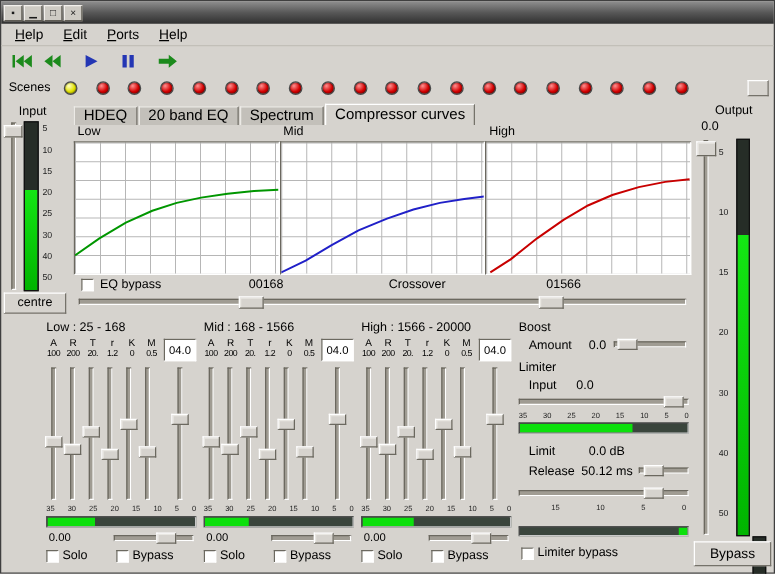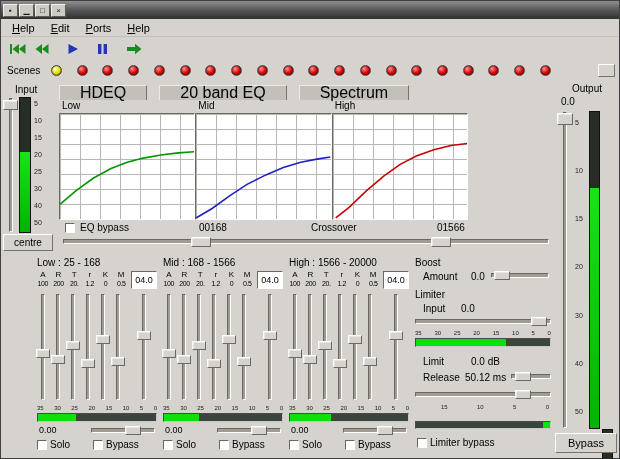--- a/index.html
+++ b/index.html
@@ -26,23 +26,23 @@
 #scenes-row{left:0;top:60px;width:618px;height:20px}
 .led{width:11px;height:11px;border-radius:50%;border:1px solid #4a4a4a;box-shadow:inset 0 0 1px #000}
 .led.red{background:radial-gradient(circle at 35% 30%,#ff9090,#d40000 55%,#780000)}
 .led.yel{background:radial-gradient(circle at 35% 30%,#ffffc8,#e2e200 55%,#7e7e00)}
 .vgroove{position:absolute;left:50%;transform:translateX(-50%);top:1px;bottom:1px;width:4px;background:#a09c93;border:1px solid;border-color:#6b685f #fff #fff #6b685f}
 .vmeter{background:#262d27;border:1px solid #111;position:relative;overflow:hidden}
 .vfill{position:absolute;left:0;right:0;bottom:0;background:linear-gradient(to top,#00b400,#14e614)}
 .scale-v{display:flex;flex-direction:column;justify-content:space-between;font-size:7px;color:#222}
 .scale-h{display:flex;justify-content:space-between;font-size:6px;color:#222}
 #tabs{left:58px;top:82px;height:17px;display:flex;align-items:flex-end}
-.tab{height:15px;line-height:13px;padding:0 20px;font-size:16px;background:#c3c0ba;border:1px solid;border-color:#eceae6 #75726a #75726a #eceae6;border-bottom:none;margin-right:12px}
+.tab{height:15px;line-height:13px;padding:0 7px;font-size:12px;background:#c3c0ba;border:1px solid;border-color:#eceae6 #75726a #75726a #eceae6;border-bottom:none;margin-right:1px}
 .tab.active{height:17px;line-height:15px;background:#d6d3ce;border-color:#fff #75726a #d6d3ce #fff}
-#curves{left:58px;top:99px;width:409px;height:120px;display:flex;gap:0}
+#curves{left:58px;top:99px;width:494px;height:120px;display:flex;gap:0}
 .cpanel{flex:1;position:relative}
 .clabel{position:absolute;left:3px;top:0;font-size:10px}
 .cgrid{position:absolute;left:0;top:13px;right:0;bottom:0;background-color:#fff;background-image:linear-gradient(to right,#b6b6b6 1px,transparent 1px),linear-gradient(to bottom,#b6b6b6 1px,transparent 1px);background-size:20px 15px;border:1px solid;border-color:#6b685f #fff #fff #6b685f}
 .cgrid svg{position:absolute;inset:0;width:100%;height:100%}
 .comp{position:absolute;top:256px;width:124px;height:196px;font-size:10px}
 .ctitle{position:absolute;left:2px;top:0;font-size:10px}
 .pletters{position:absolute;left:0;top:13px;width:94px;display:flex;font-size:8px}
 .pletters span{flex:1;text-align:center}
 .pvalues{position:absolute;left:0;top:23px;width:94px;display:flex;font-size:7px;letter-spacing:-0.4px}
 .pvalues span{flex:1;text-align:center;white-space:nowrap}
@@ -158,20 +158,21 @@
     <span>30</span>
     <span>40</span>
     <span>50</span>
   </div>
   <div class="abs bevout" style="left:2px;top:233px;width:50px;height:17px;text-align:center;line-height:15px;font-size:10px">centre</div>
 
   <div id="tabs" class="abs">
     <div class="tab">HDEQ</div>
     <div class="tab">20 band EQ</div>
     <div class="tab">Spectrum</div>
+    <div class="tab active">Compressor curves</div>
   </div>
 
   <div id="curves" class="abs">
     <div class="cpanel">
       <span class="clabel">Low</span>
       <div class="cgrid">
         <svg viewBox="0 0 100 100" preserveAspectRatio="none">
           <polyline fill="none" stroke-width="1.6" vector-effect="non-scaling-stroke" points="0,86 12,73 25,61 38,52 50,46 62,42 75,39 88,37 100,36" stroke="#009600"></polyline>
         </svg>
       </div>

